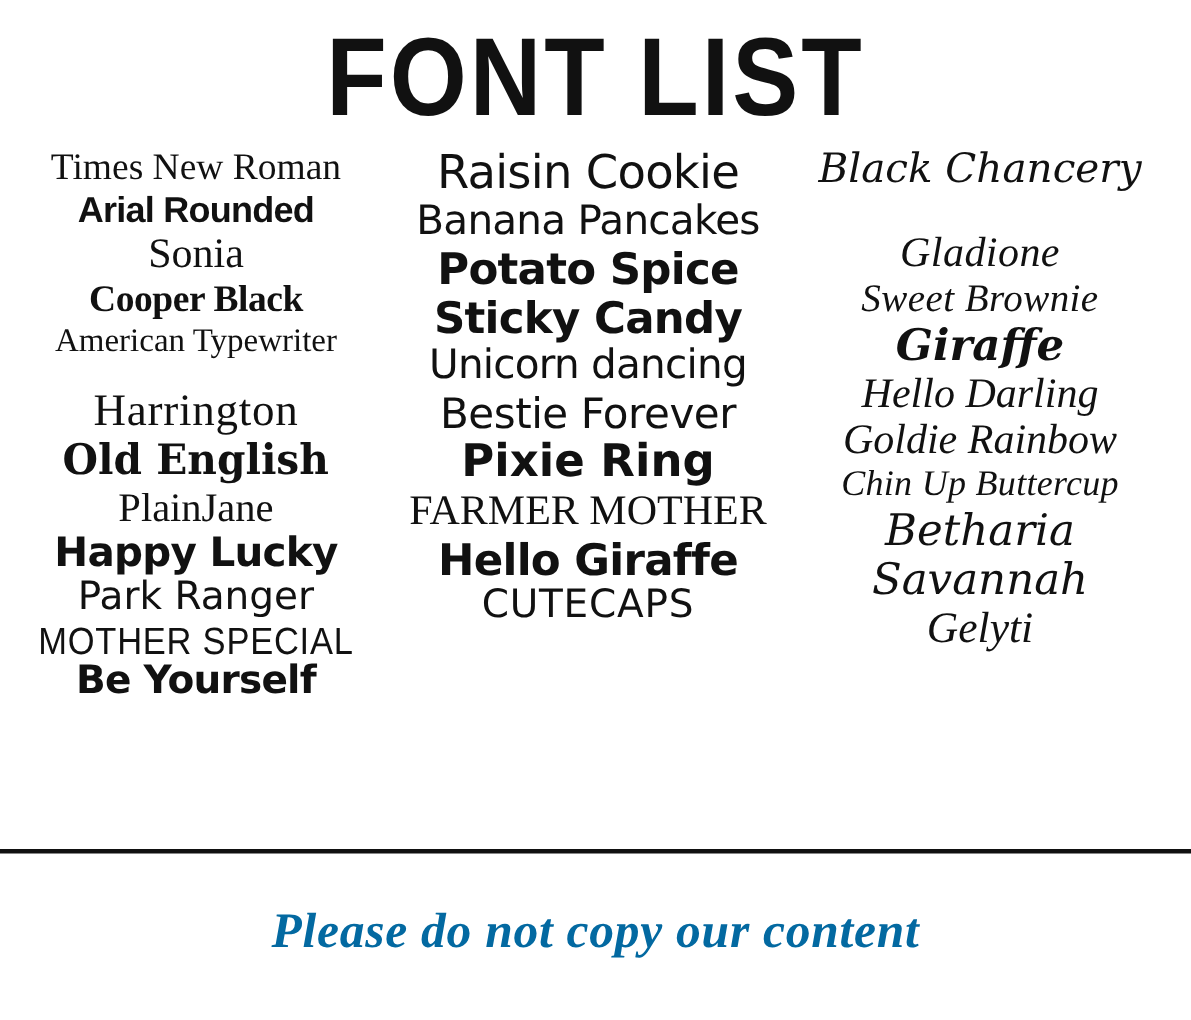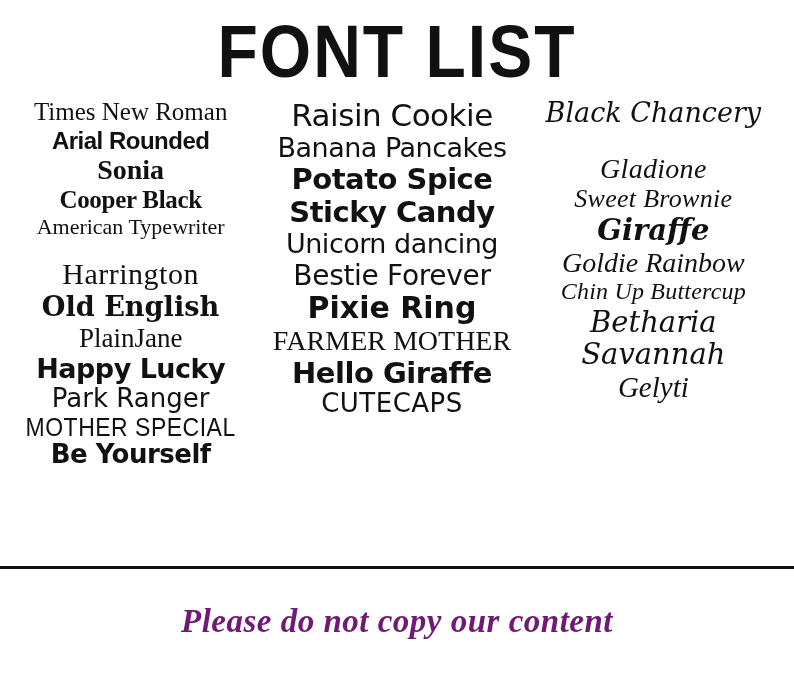--- a/index.html
+++ b/index.html
@@ -53,21 +53,21 @@
   .item {
     white-space: nowrap;
     color: #111111;
     line-height: 1.06;
     margin: 1px 0;
   }
 
   
   .f-times      { font-family: "Liberation Serif", serif; font-size: 25px; }
   .f-arialr     { font-family: "Liberation Sans", sans-serif; font-weight: bold; font-size: 24px; letter-spacing: -0.5px; }
-  .f-sonia      { font-family: "Liberation Serif", serif; font-weight: bold; font-size: 28px; letter-spacing: 0px; text-align: right; }
+  .f-sonia      { font-family: "Liberation Serif", serif; font-weight: normal; font-size: 28px; letter-spacing: 0px; text-align: right; }
   .f-cooper     { font-family: "Liberation Serif", serif; font-weight: bold; font-size: 25px; letter-spacing: -0.3px; }
   .f-amtype     { font-family: "Liberation Serif", serif; font-size: 22px; }
   .f-harrington { font-family: "Liberation Serif", serif; font-size: 30px; letter-spacing: 0.5px; margin-top: 19px; }
   .f-olde       { font-family: "DejaVu Serif", serif; font-weight: bold; font-size: 28px; letter-spacing: 0px; transform: scaleX(0.97); }
   .f-plainjane  { font-family: "Liberation Serif", serif; font-size: 27px; }
   .f-happy      { font-family: "DejaVu Sans", sans-serif; font-weight: bold; font-size: 27px; letter-spacing: -0.5px; }
   .f-parkranger { font-family: "DejaVu Sans", sans-serif; font-size: 26px; font-weight: 400; letter-spacing: 0px; }
   .f-mother     { font-family: "Liberation Sans", sans-serif; font-size: 23px; letter-spacing: 0.5px; transform: scaleY(1.1); }
   .f-beyourself { font-family: "DejaVu Sans", sans-serif; font-weight: bold; font-size: 26px; letter-spacing: -0.5px; }
 
@@ -99,21 +99,21 @@
     height: 3px;
     background: #111111;
     margin: 6px 0 0 0;
   }
   .footer {
     text-align: center;
     font-family: "Liberation Serif", serif;
     font-style: italic;
     font-weight: bold;
     font-size: 33px;
-    color: #701a75;
+    color: #0369a1;
     margin-top: 34px;
     letter-spacing: 0.5px;
   }
 </style>
 </head>
 <body>
 
 <div class="page">
 
   <div class="title">FONT LIST</div>
@@ -146,20 +146,21 @@
       <div class="item f-farmer">FARMER MOTHER</div>
       <div class="item f-giraffe">Hello Giraffe</div>
       <div class="item f-cutecaps">CUTECAPS</div>
     </div>
 
     <div class="col col-3">
       <div class="item f-chancery">Black Chancery</div>
       <div class="item f-gladione">Gladione</div>
       <div class="item f-sweetbr">Sweet Brownie</div>
       <div class="item f-chanide">Giraffe</div>
+      <div class="item f-hellodar">Hello Darling</div>
       <div class="item f-goldie">Goldie Rainbow</div>
       <div class="item f-chinup">Chin Up Buttercup</div>
       <div class="item f-betharia">Betharia</div>
       <div class="item f-savannah">Savannah</div>
       <div class="item f-gelyti">Gelyti</div>
     </div>
 
   </div>
 
   <div class="divider"></div>

